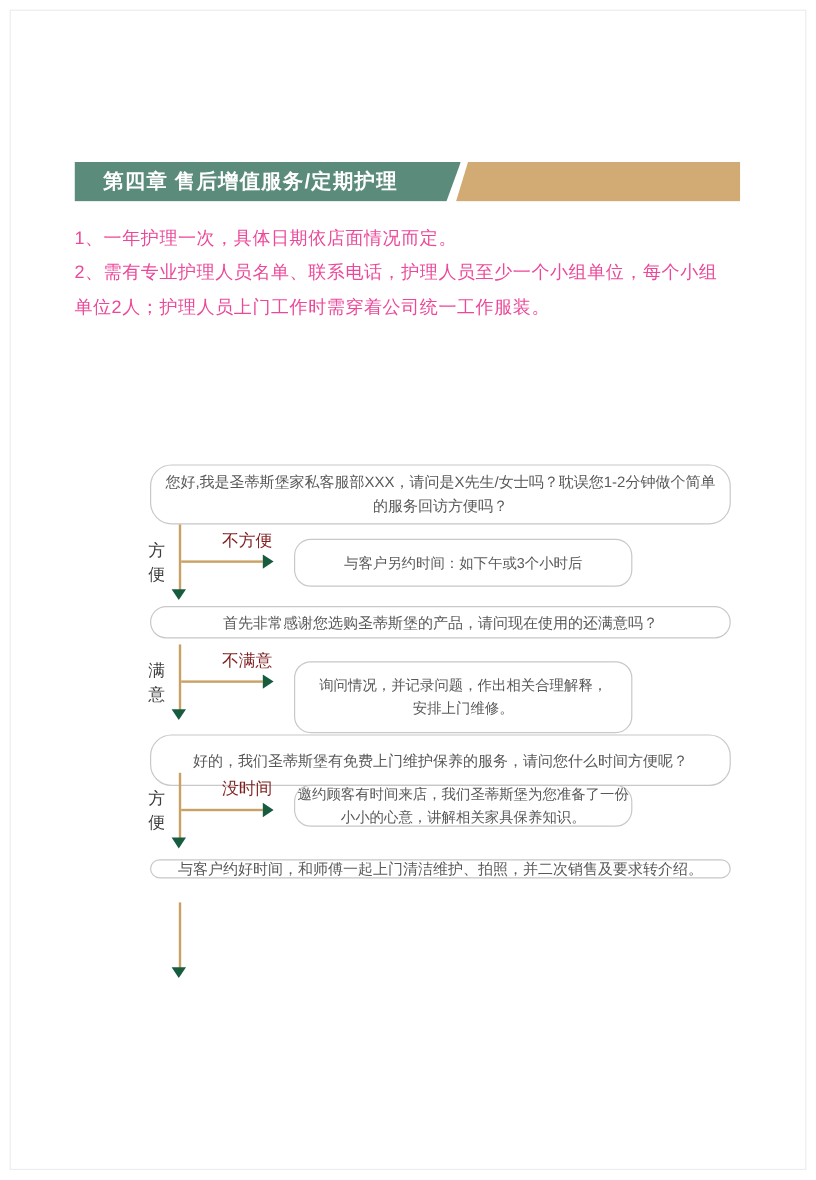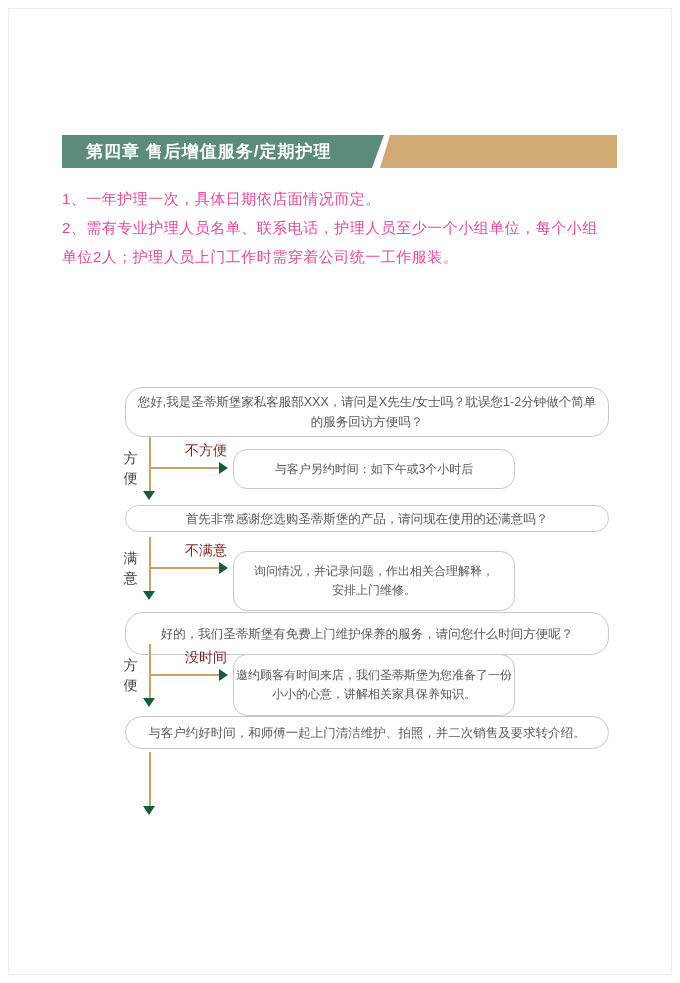--- a/index.html
+++ b/index.html
@@ -37,29 +37,29 @@
   .intro p { white-space:pre-line; }
 
   
   .flowchart { position:absolute; left:97px; top:387px; width:486px; height:495px; }
   .fc-box {
     position:absolute; background:#ffffff; border:1px solid #c8c8c8;
     display:flex; align-items:center; justify-content:center; text-align:center;
     white-space:pre-line; color:#585858;
   }
   .fc-box.main { left:0; width:484px; font-size:12.5px; line-height:20px; border-radius:18px; padding:0 2px;margin-left:28px; }
-  .fc-box.side { left:136px; width:282px; font-size:12px; line-height:19px; border-radius:14px; padding:0 1px; }
+  .fc-box.side { left:148px; width:282px; font-size:12px; line-height:19px; border-radius:14px; padding:0 1px; }
   .b1 { top:0;    height:50px; }
   .b2 { top:118px; height:27px; border-radius:16px;font-family:Liberation Serif, serif; }
   .b3 { top:225px; height:43px; border-radius:16px; }
-  .b4 { top:329px; height:33px; border-radius:16px; }
+  .b4 { top:329px; height:16px; border-radius:16px; }
   .b5 { top:435px; height:52px; }
   .s1 { top:62px;  height:40px; }
   .s2 { top:164px; height:60px; }
-  .s3 { top:267px; height:62px; }
+  .s3 { top:267px; height:35px; }
 
   .branch { position:absolute; left:25px; width:140px; height:70px; }
   .br1 { top:50px; } .br2 { top:150px; } .br3 { top:257px; }
   .v-line { position:absolute; left:27px; top:0; width:2px; height:55px; background:#c8a264; }
   .v-head {
     position:absolute; left:21px; top:54px; width:0; height:0;
     border-left:6px solid transparent; border-right:6px solid transparent;
     border-top:9px solid #185c40;
   }
   .h-line { position:absolute; left:29px; top:30px; width:68px; height:2px; background:#c8a264; }

